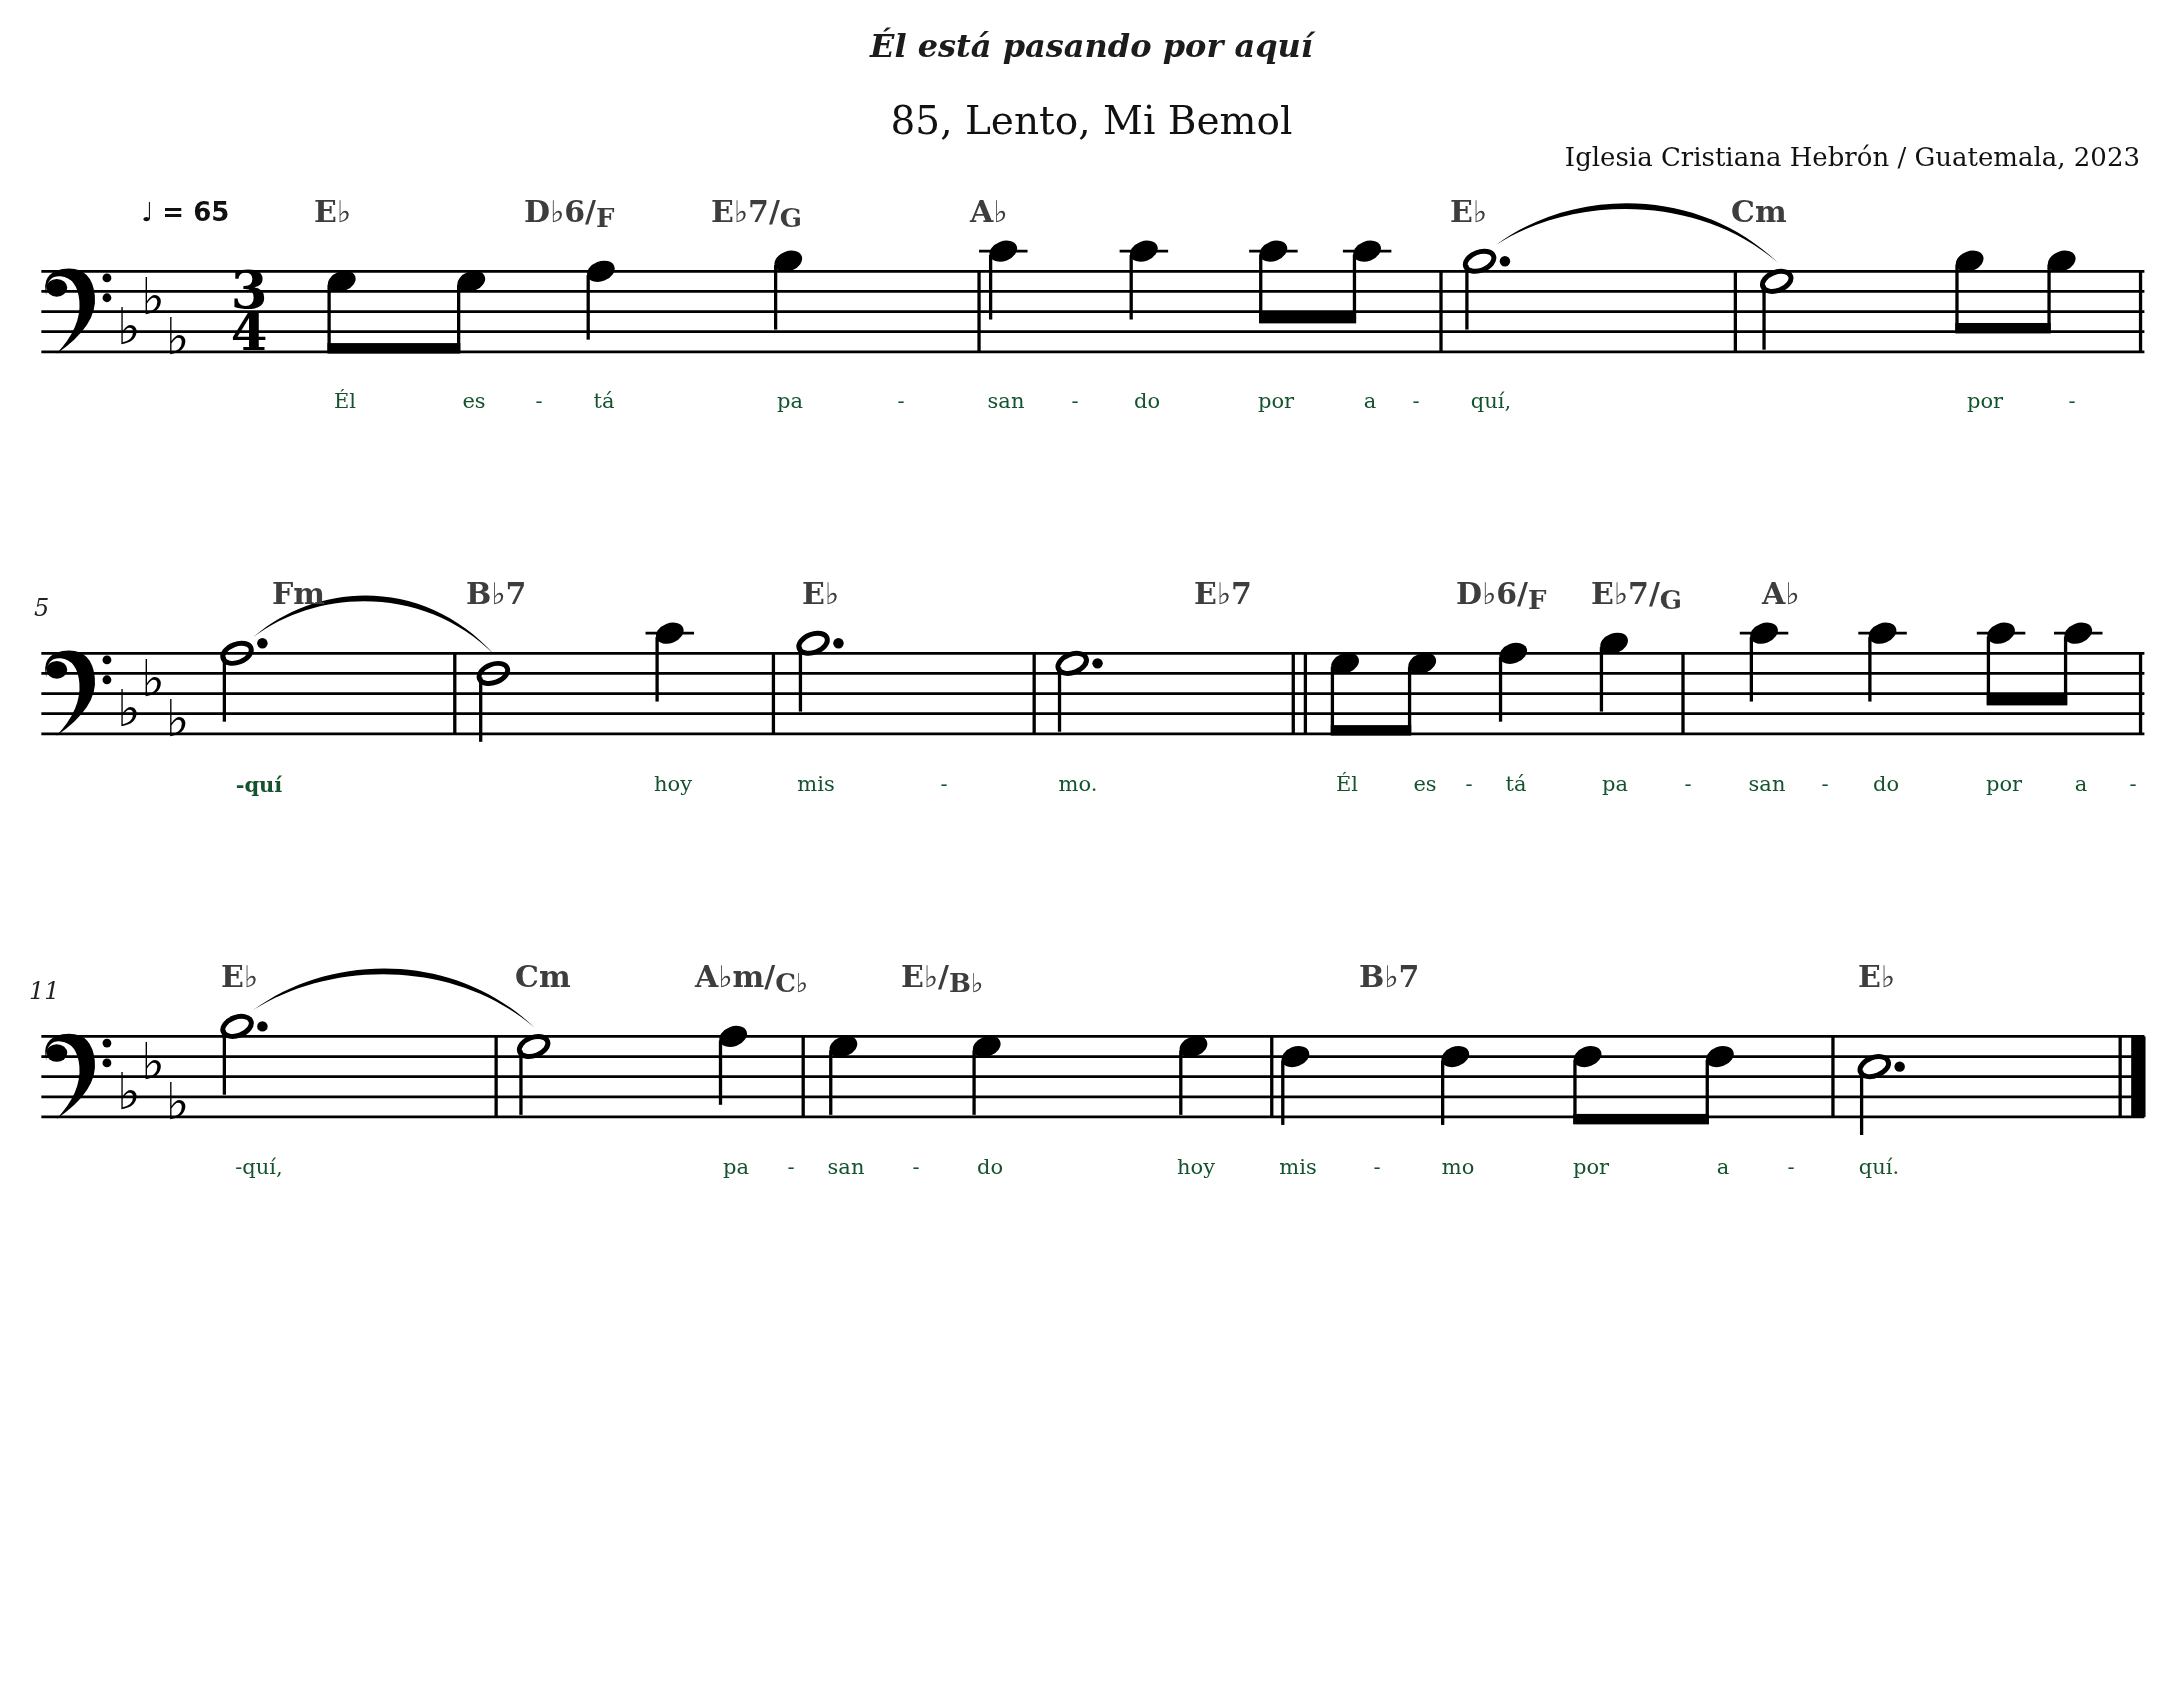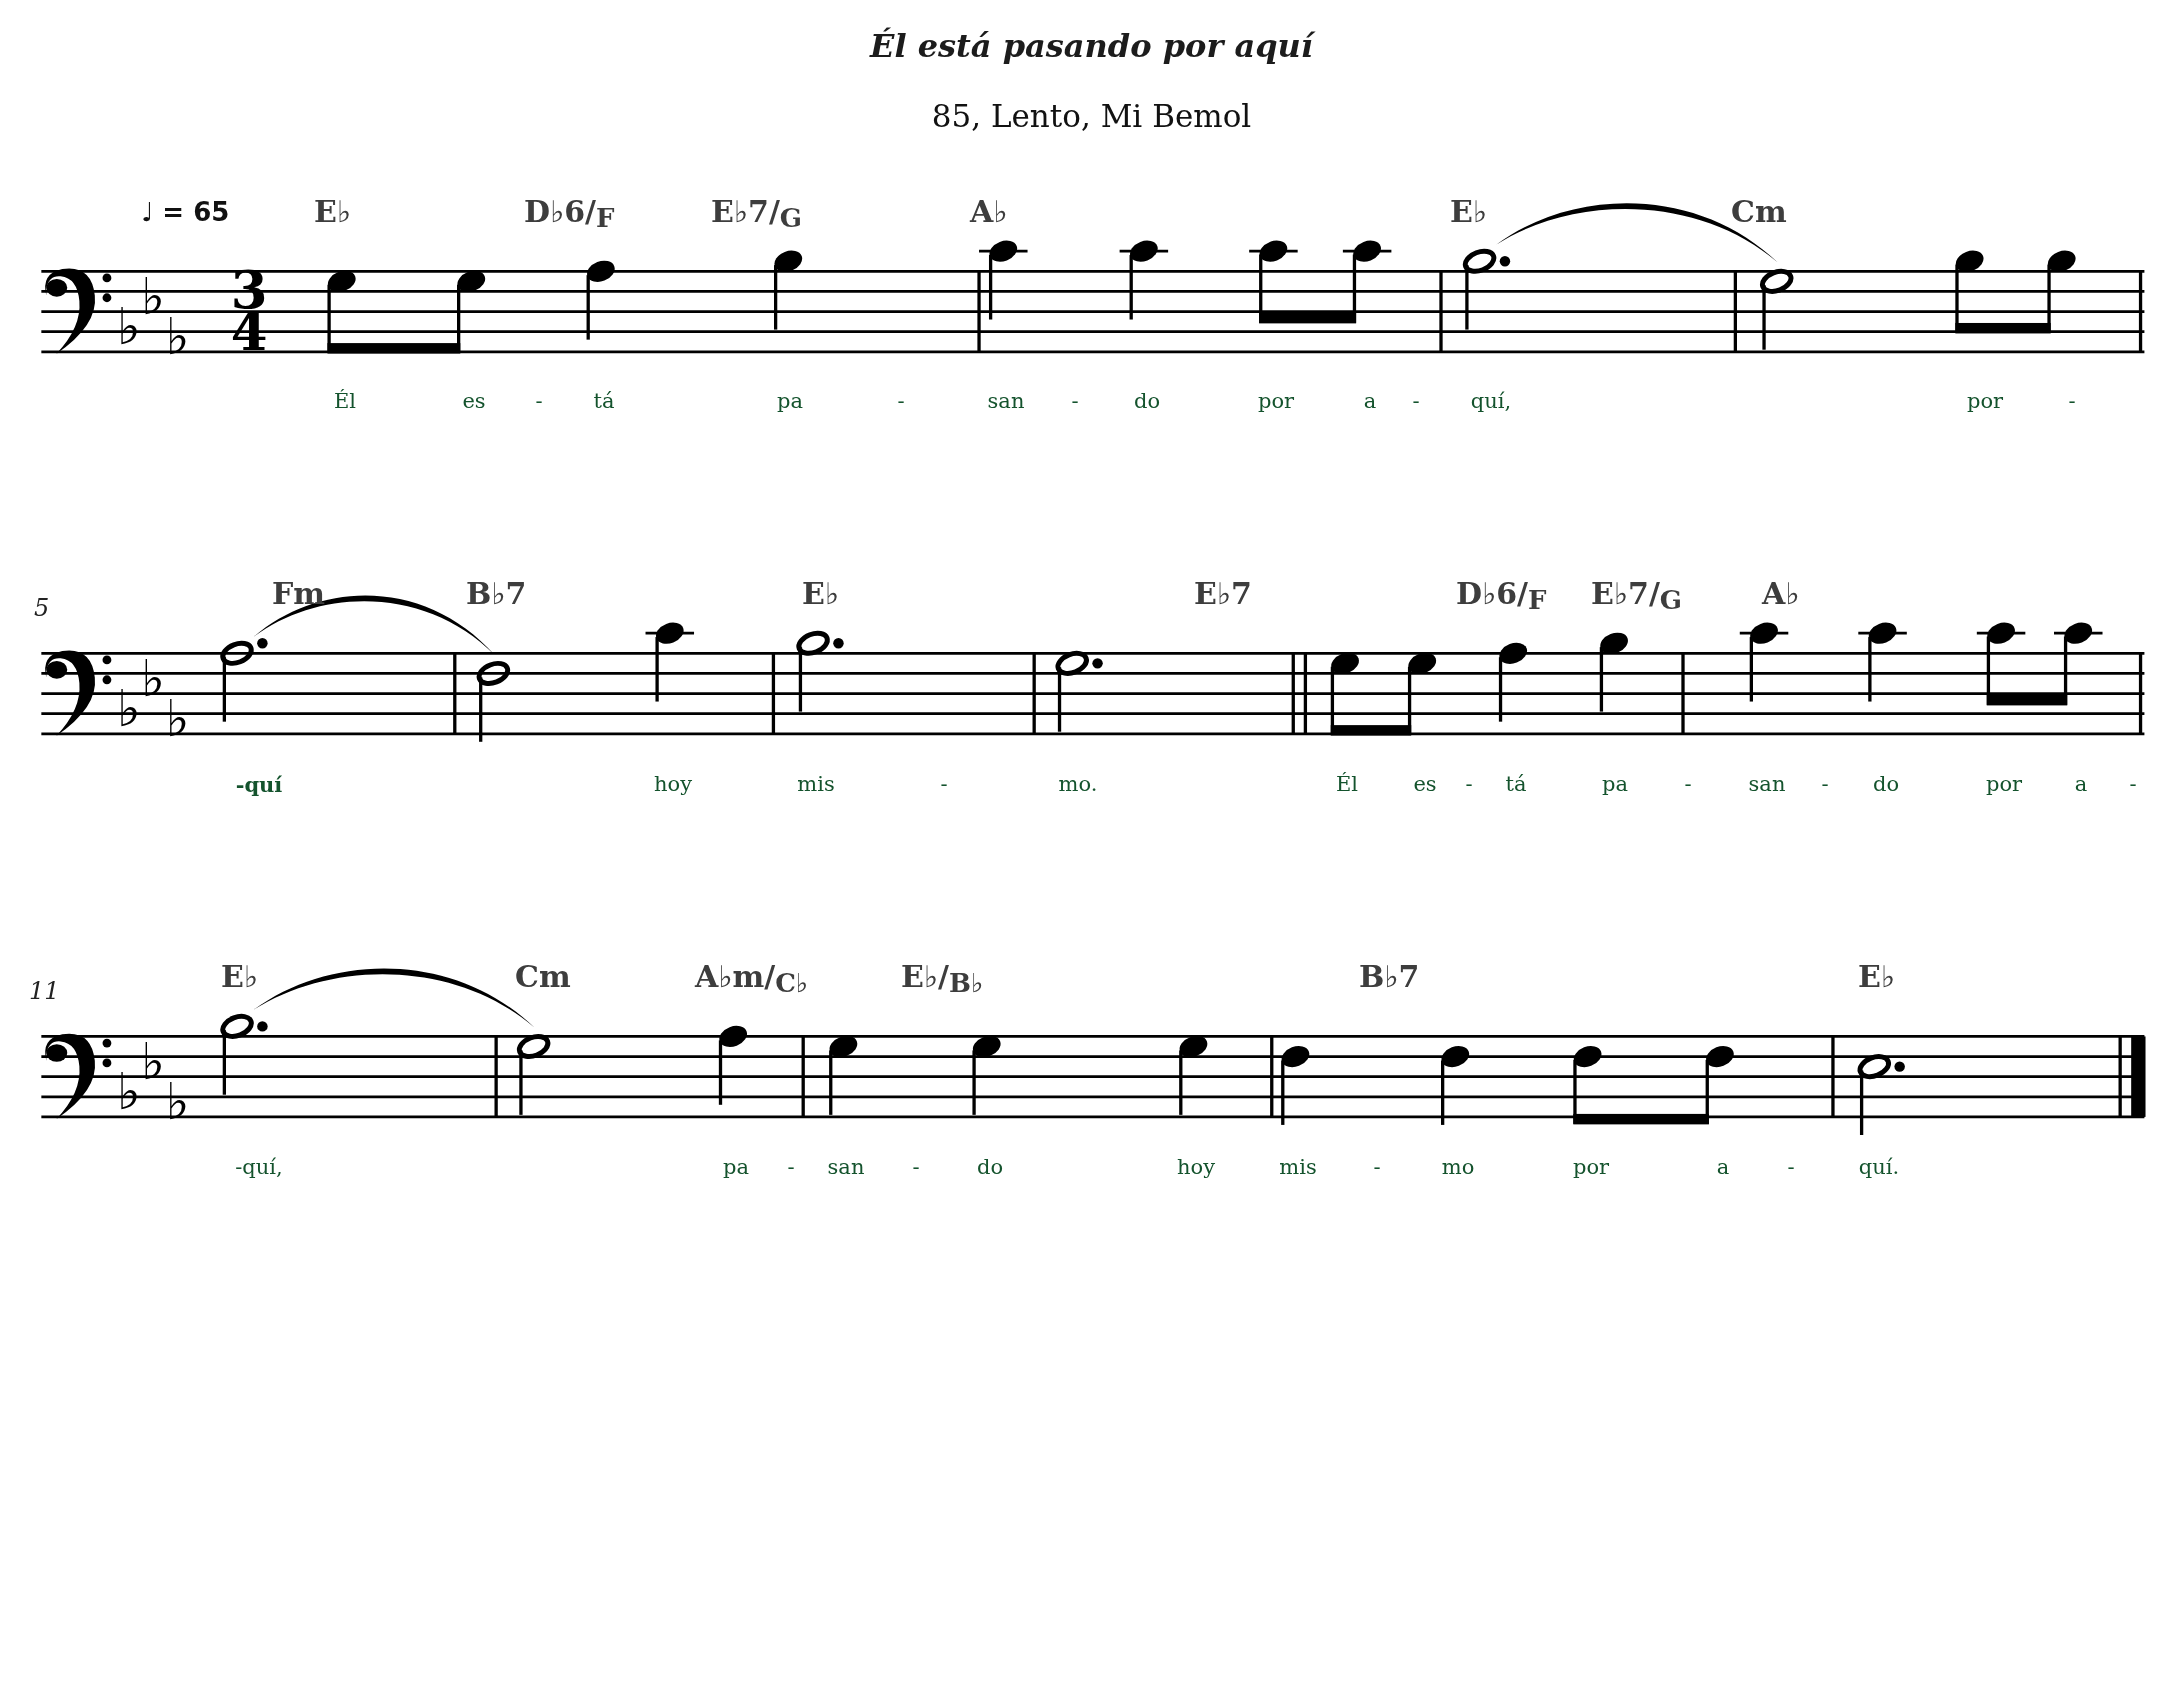--- a/index.html
+++ b/index.html
@@ -1,21 +1,21 @@
 <!DOCTYPE html>
 <html style="font-size:8.8px"><head>
 <meta charset="utf-8">
 <style>
   html,body{margin:0;padding:0;background:#fff;}
   body{width:2183px;height:1687px;position:relative;font-family:"DejaVu Serif","DejaVu Sans",serif;color:#000;}
   #page{position:absolute;inset:0;background:#fff;overflow:hidden;}
   #score-svg{position:absolute;left:0;top:0;}
   .abs{position:absolute;white-space:nowrap;}
   .title{font-size:32px;font-weight:bold;font-style:italic;left:50%;transform:translateX(-50%);top:26.5px;color:#1c1c1c;}
-  .subtitle{font-size:31px;left:50%;transform:translateX(-50%);top:98px;color:#111;}
+  .subtitle{font-size:39px;left:50%;transform:translateX(-50%);top:98px;color:#111;}
   .credit{font-size:26px;right:43px;top:142px;color:#111;}
   .tempo{font-size:26px;font-weight:bold;left:141px;top:197px;color:#111;font-family:"DejaVu Sans","DejaVu Serif",sans-serif;}
   .measure-number{font-size:24px;font-style:italic;color:#222;}
   .chord{font-size:30px;font-weight:bold;color:#3d3d3d;font-family:"DejaVu Serif","DejaVu Sans",serif;}
   .chord .bass{font-size:26px;position:relative;top:5px;}
   .lyric{font-size:21px;color:#14532d;transform:translateX(-50%);}
 </style>
 </head>
 <body>
 
@@ -249,20 +249,21 @@
       <line x1="3377" y1="1941.75" x2="3377" y2="2058.75" stroke="#000" stroke-width="6"></line>
       <circle cx="3446" cy="1934.75" r="9.5" fill="#000"></circle>
       <line x1="2857" y1="1922.5" x2="2857" y2="2038.525" stroke="#000" stroke-width="6"></line>
       <line x1="3097" y1="1922.5" x2="3097" y2="2038.525" stroke="#000" stroke-width="6"></line>
       <rect x="2854" y="2020.525" width="246" height="19" fill="#000"></rect>
       <path d="M460,1831.75 C602.8,1726.75 827.2,1726.75 970,1864.25
                    C827.2,1740.75 602.8,1740.75 460,1831.75 Z" fill="#000"></path>
     </svg>
   <div class="abs title">Él está pasando por aquí</div>
   <div class="abs subtitle">85, Lento, Mi Bemol</div>
+  <div class="abs credit">Iglesia Cristiana Hebrón / Guatemala, 2023</div>
   <div class="abs tempo">
     <span>♩</span>
     <span>= 65</span>
   </div>
   <div id="overlay">
       <div class="abs chord" style="left: 314px; top: 194px;">E♭</div>
       <div class="abs chord" style="left: 524px; top: 194px;">D♭6/<span class="bass">F</span></div>
       <div class="abs chord" style="left: 711px; top: 194px;">E♭7/<span class="bass">G</span></div>
       <div class="abs chord" style="left: 970px; top: 194px;">A♭</div>
       <div class="abs chord" style="left: 1450px; top: 194px;">E♭</div>

